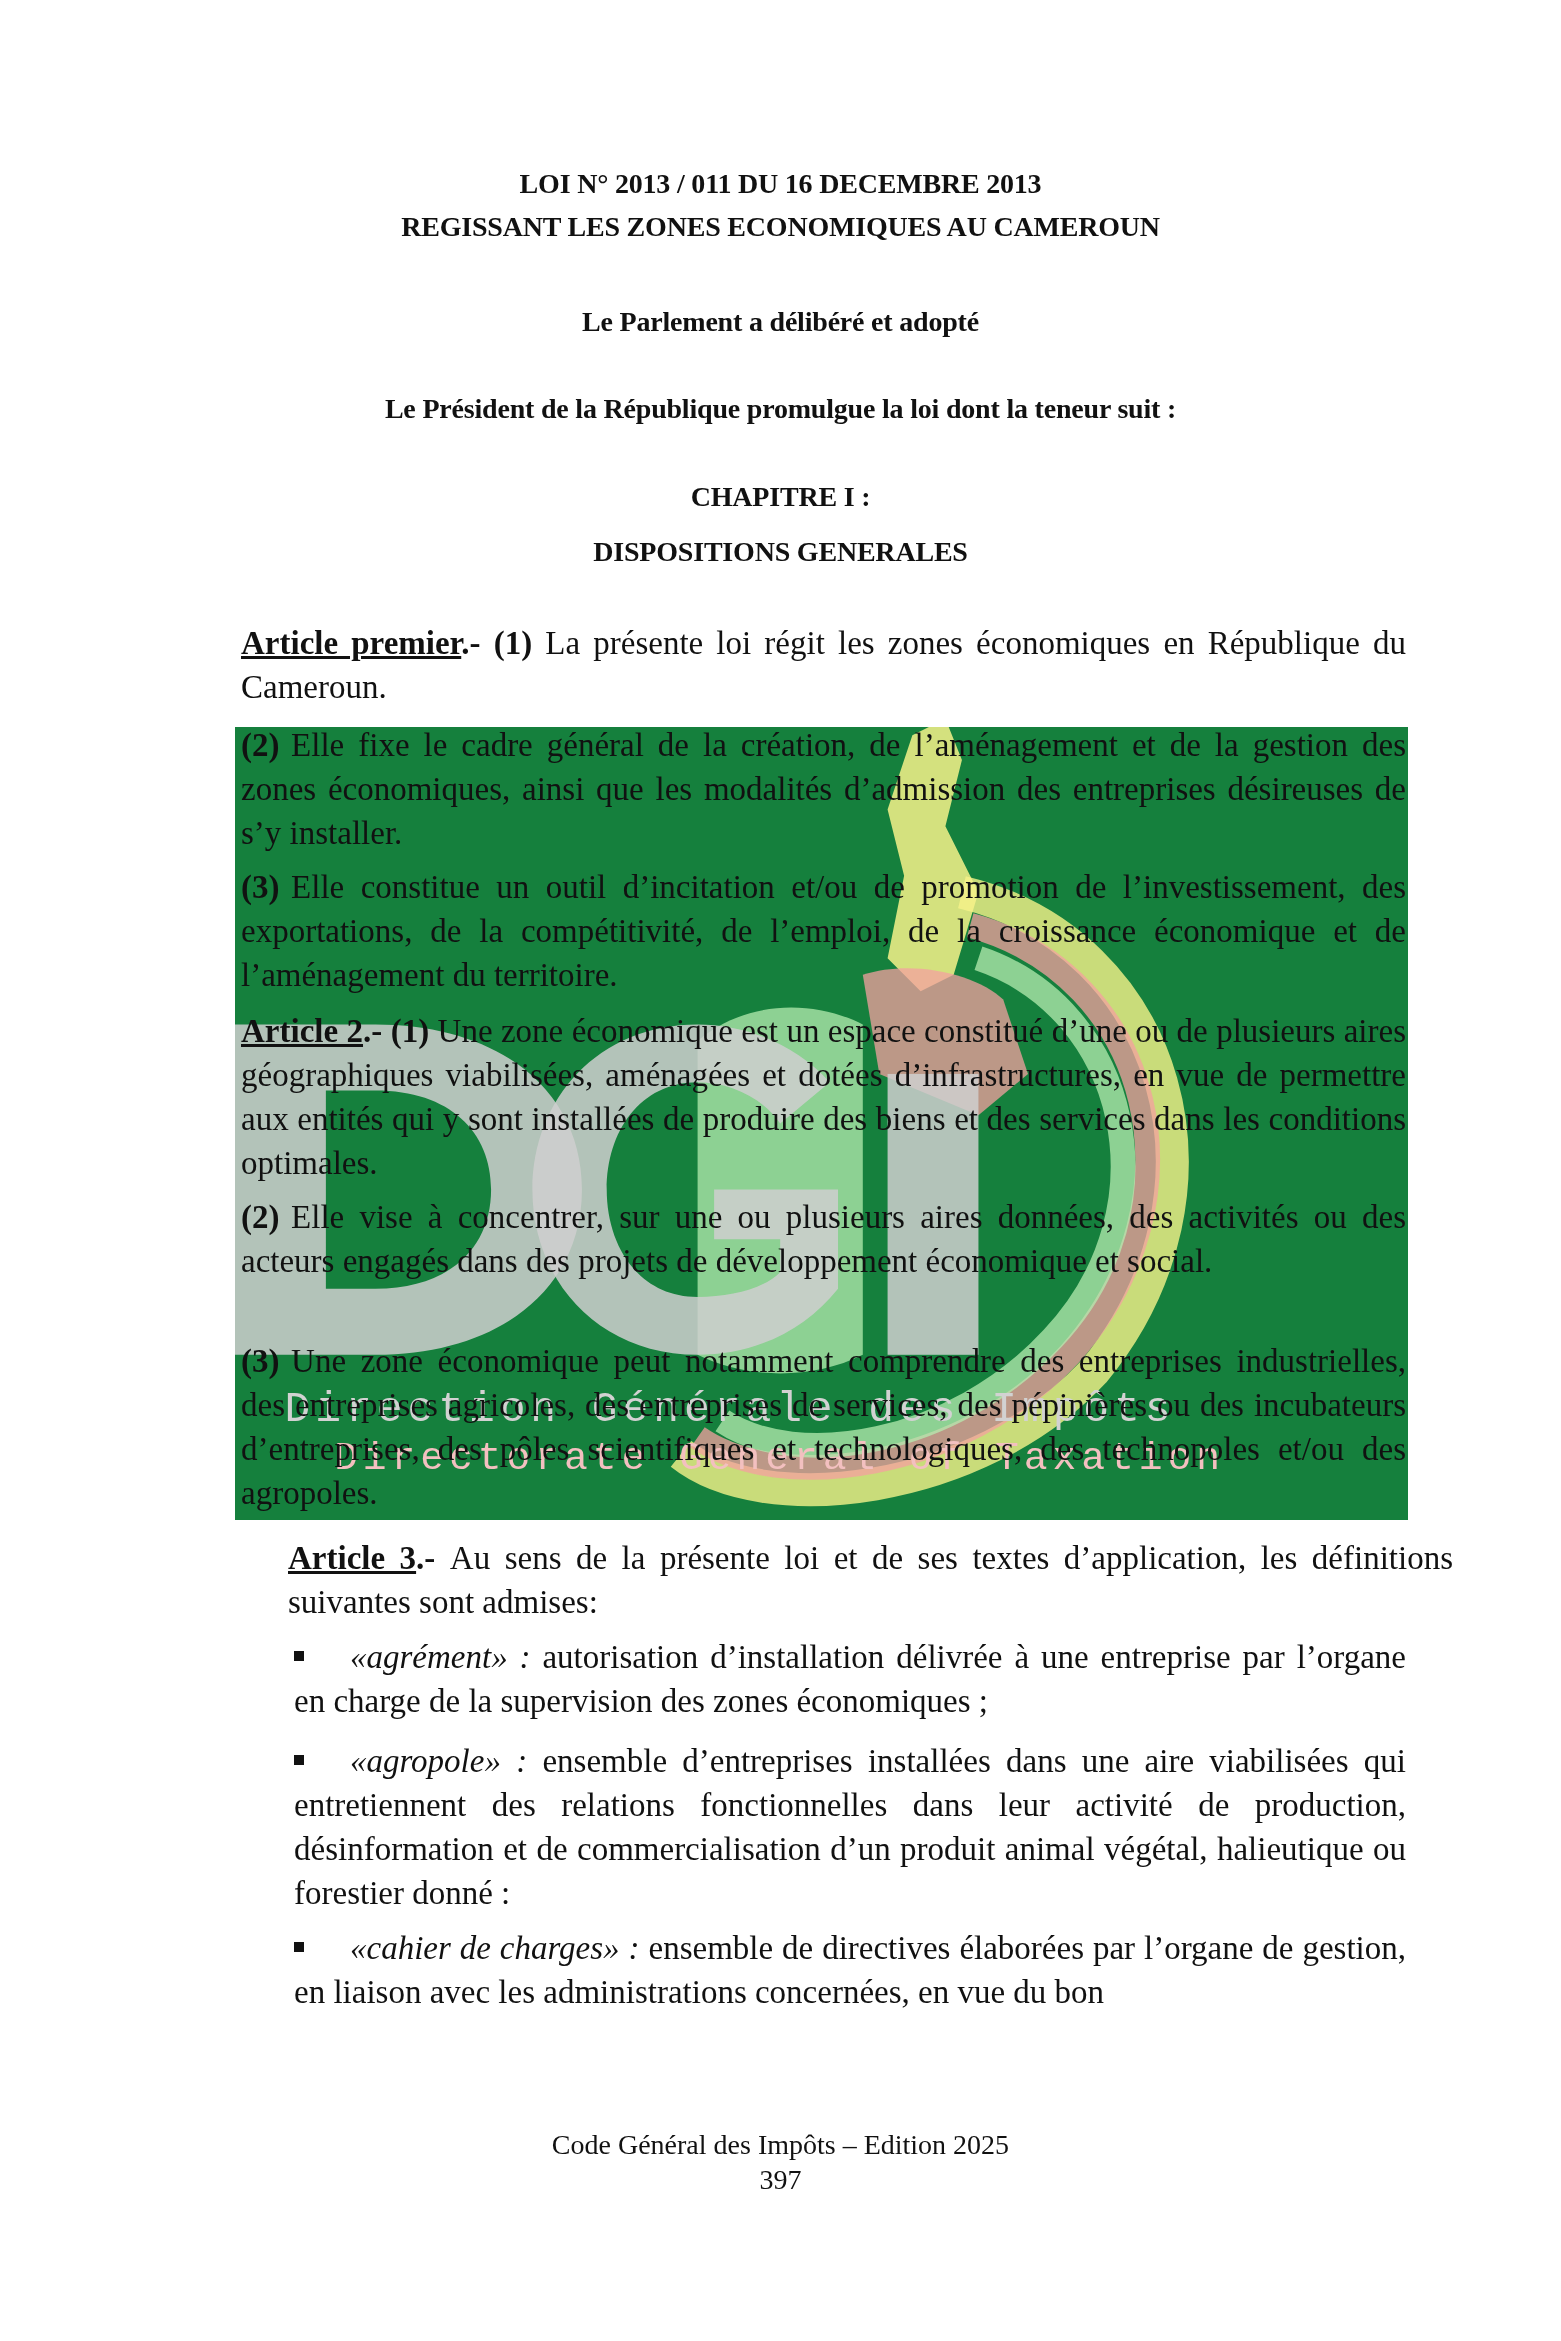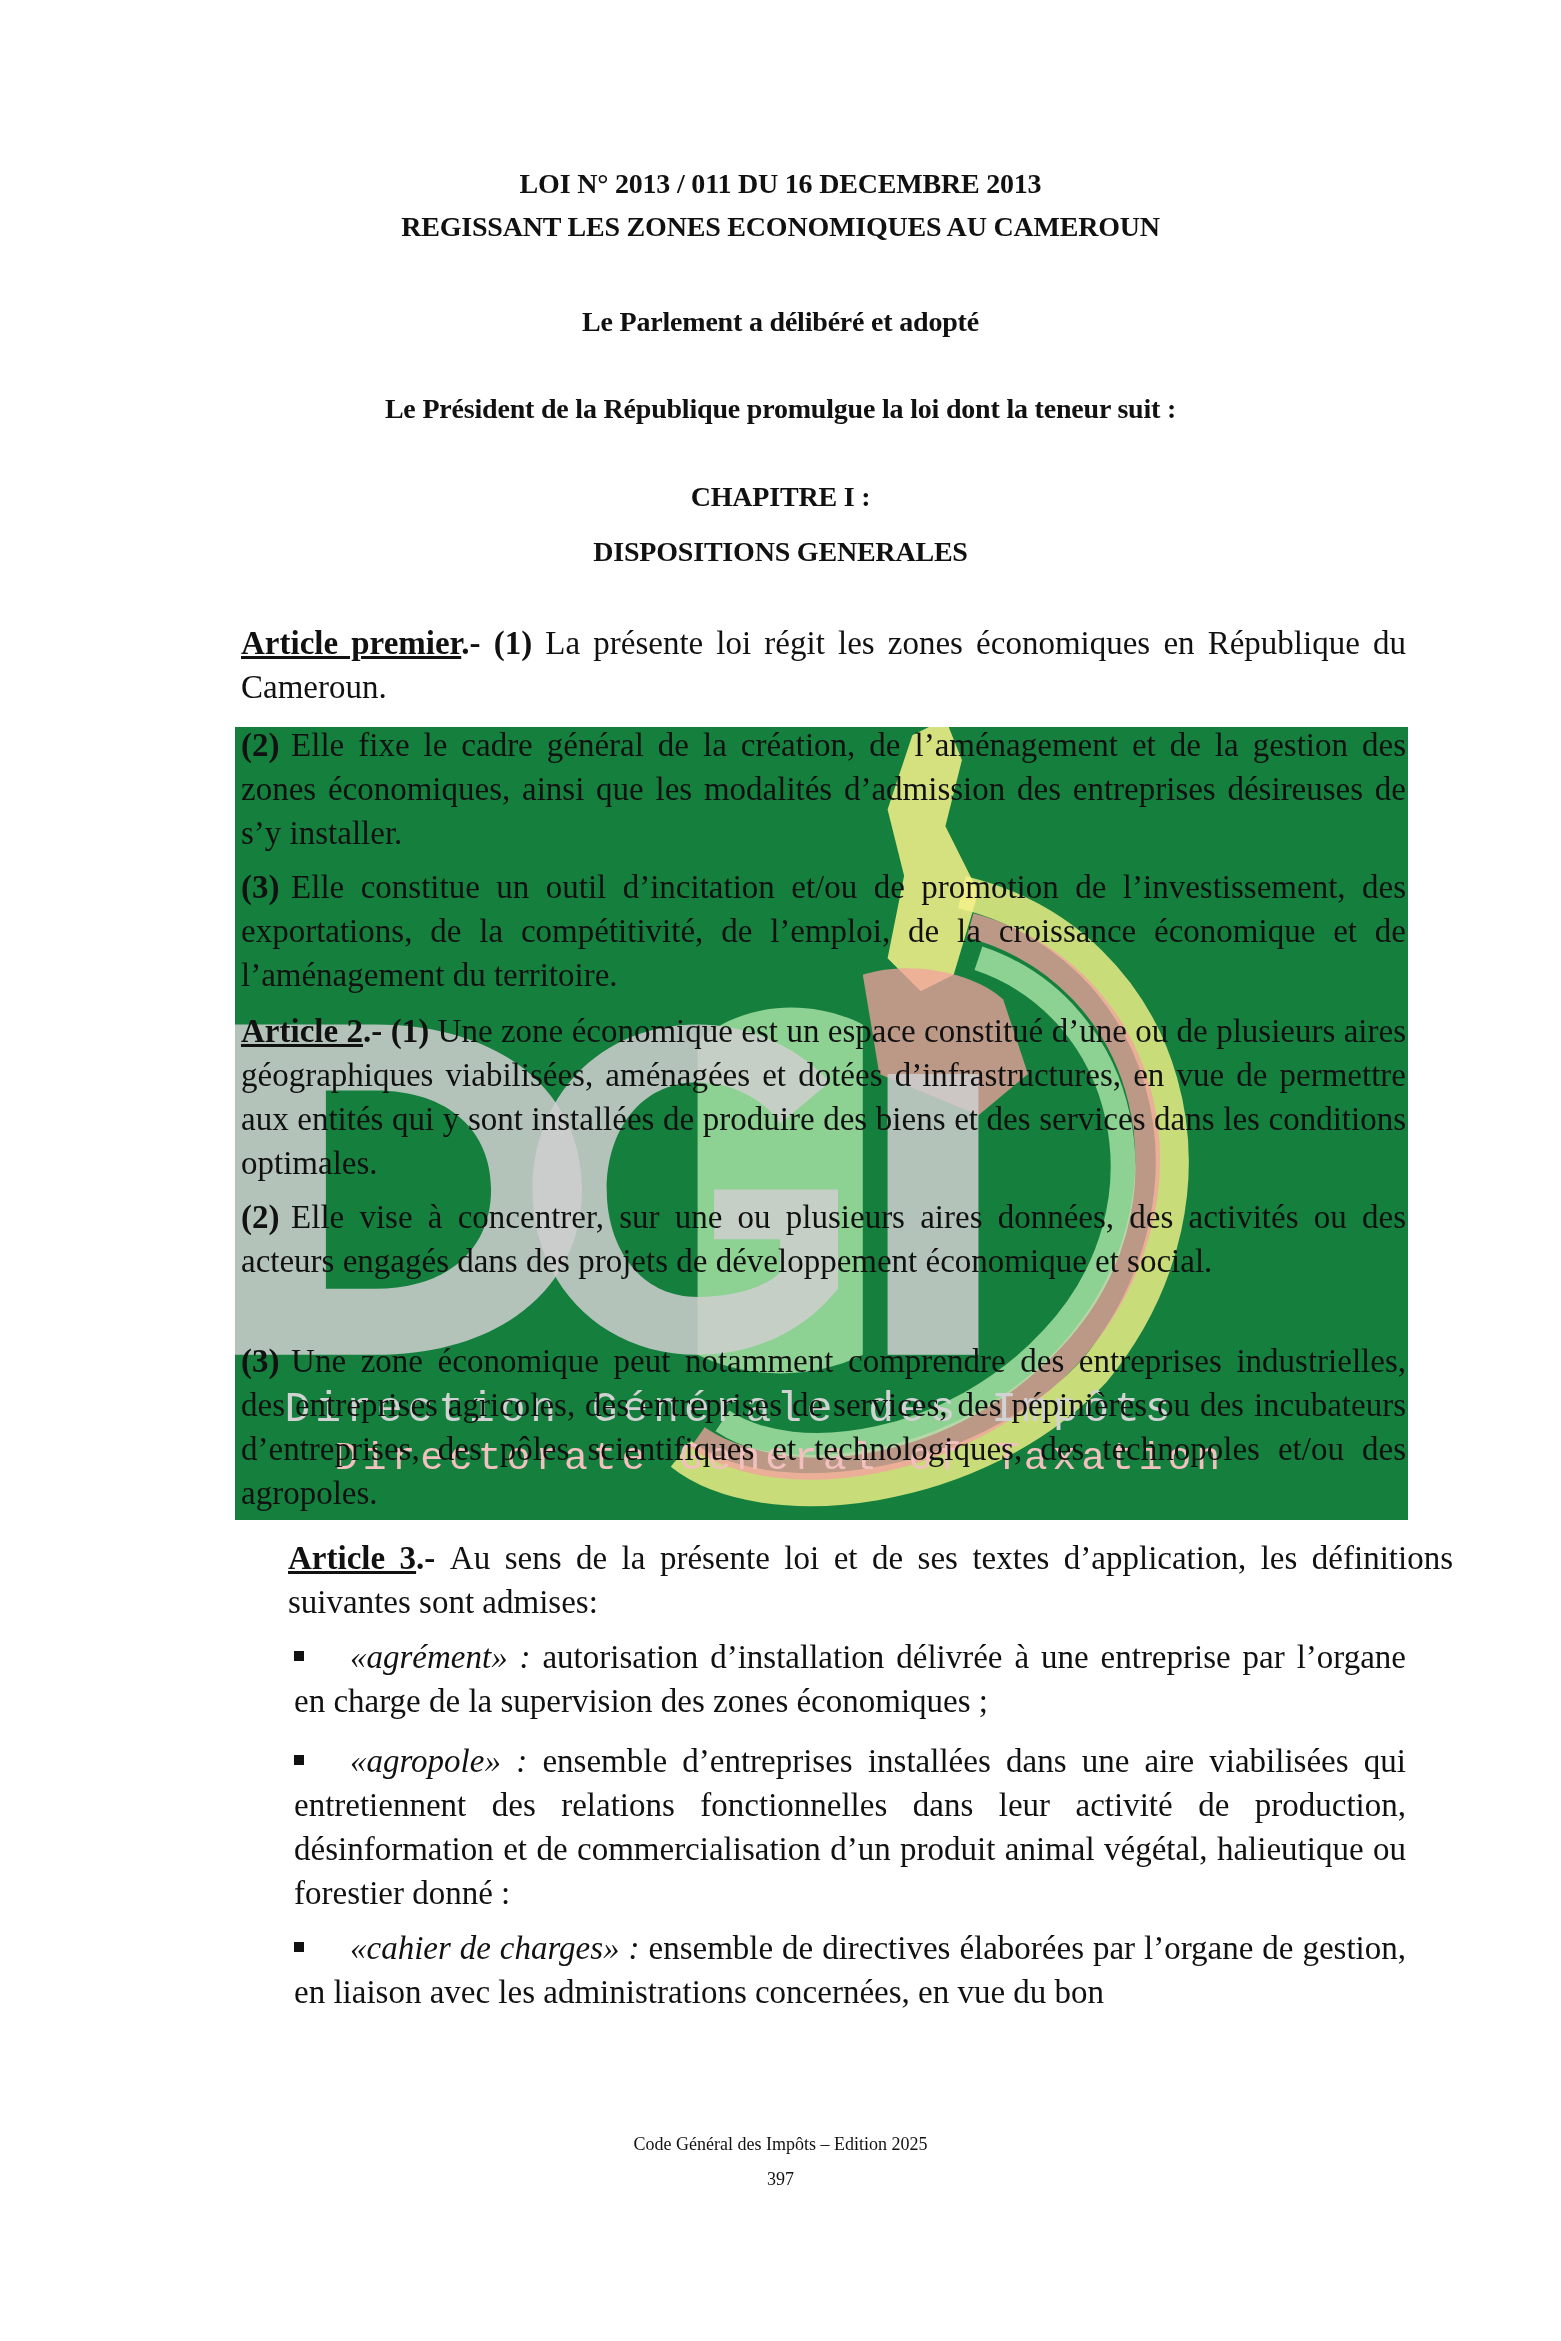--- a/index.html
+++ b/index.html
@@ -9,21 +9,21 @@
   .wm svg{position:absolute;left:0;top:0;}
   .center{position:absolute;left:0;width:1561px;text-align:center;}
   .h{font-weight:bold;font-size:28px;letter-spacing:-0.2px;}
   .p{position:absolute;left:241px;width:1165px;font-size:33px;line-height:44px;text-align:justify;text-align-last:left;}
   .p .lab{font-weight:bold;text-decoration:underline;text-decoration-thickness:2.5px;}
   .p .b{font-weight:bold;}
   .p .sp{display:inline-block;width:11.6px;}
   .bul{position:absolute;left:294px;width:1112px;font-size:33px;line-height:44px;text-align:justify;text-align-last:left;}
   .bul .sq{display:inline-block;width:10px;height:10.7px;background:#111;margin-right:46px;vertical-align:6.6px;}
   .bul i{font-style:italic;}
-  .foot{font-size:18px;line-height:35px;}
+  .foot{font-size:28px;line-height:35px;}
 </style>
 </head>
 <body>
 
 <div class="page">
 
   <div class="wm">
     <svg width="1173" height="793" viewBox="0 0 1420 960">
 
       <path d="M820 10 L860 -10 L880 40 L860 120 L900 200 L870 300 L830 320 L790 280 L810 180 L790 100 Z" fill="#f6f28a" opacity="0.85"></path>

